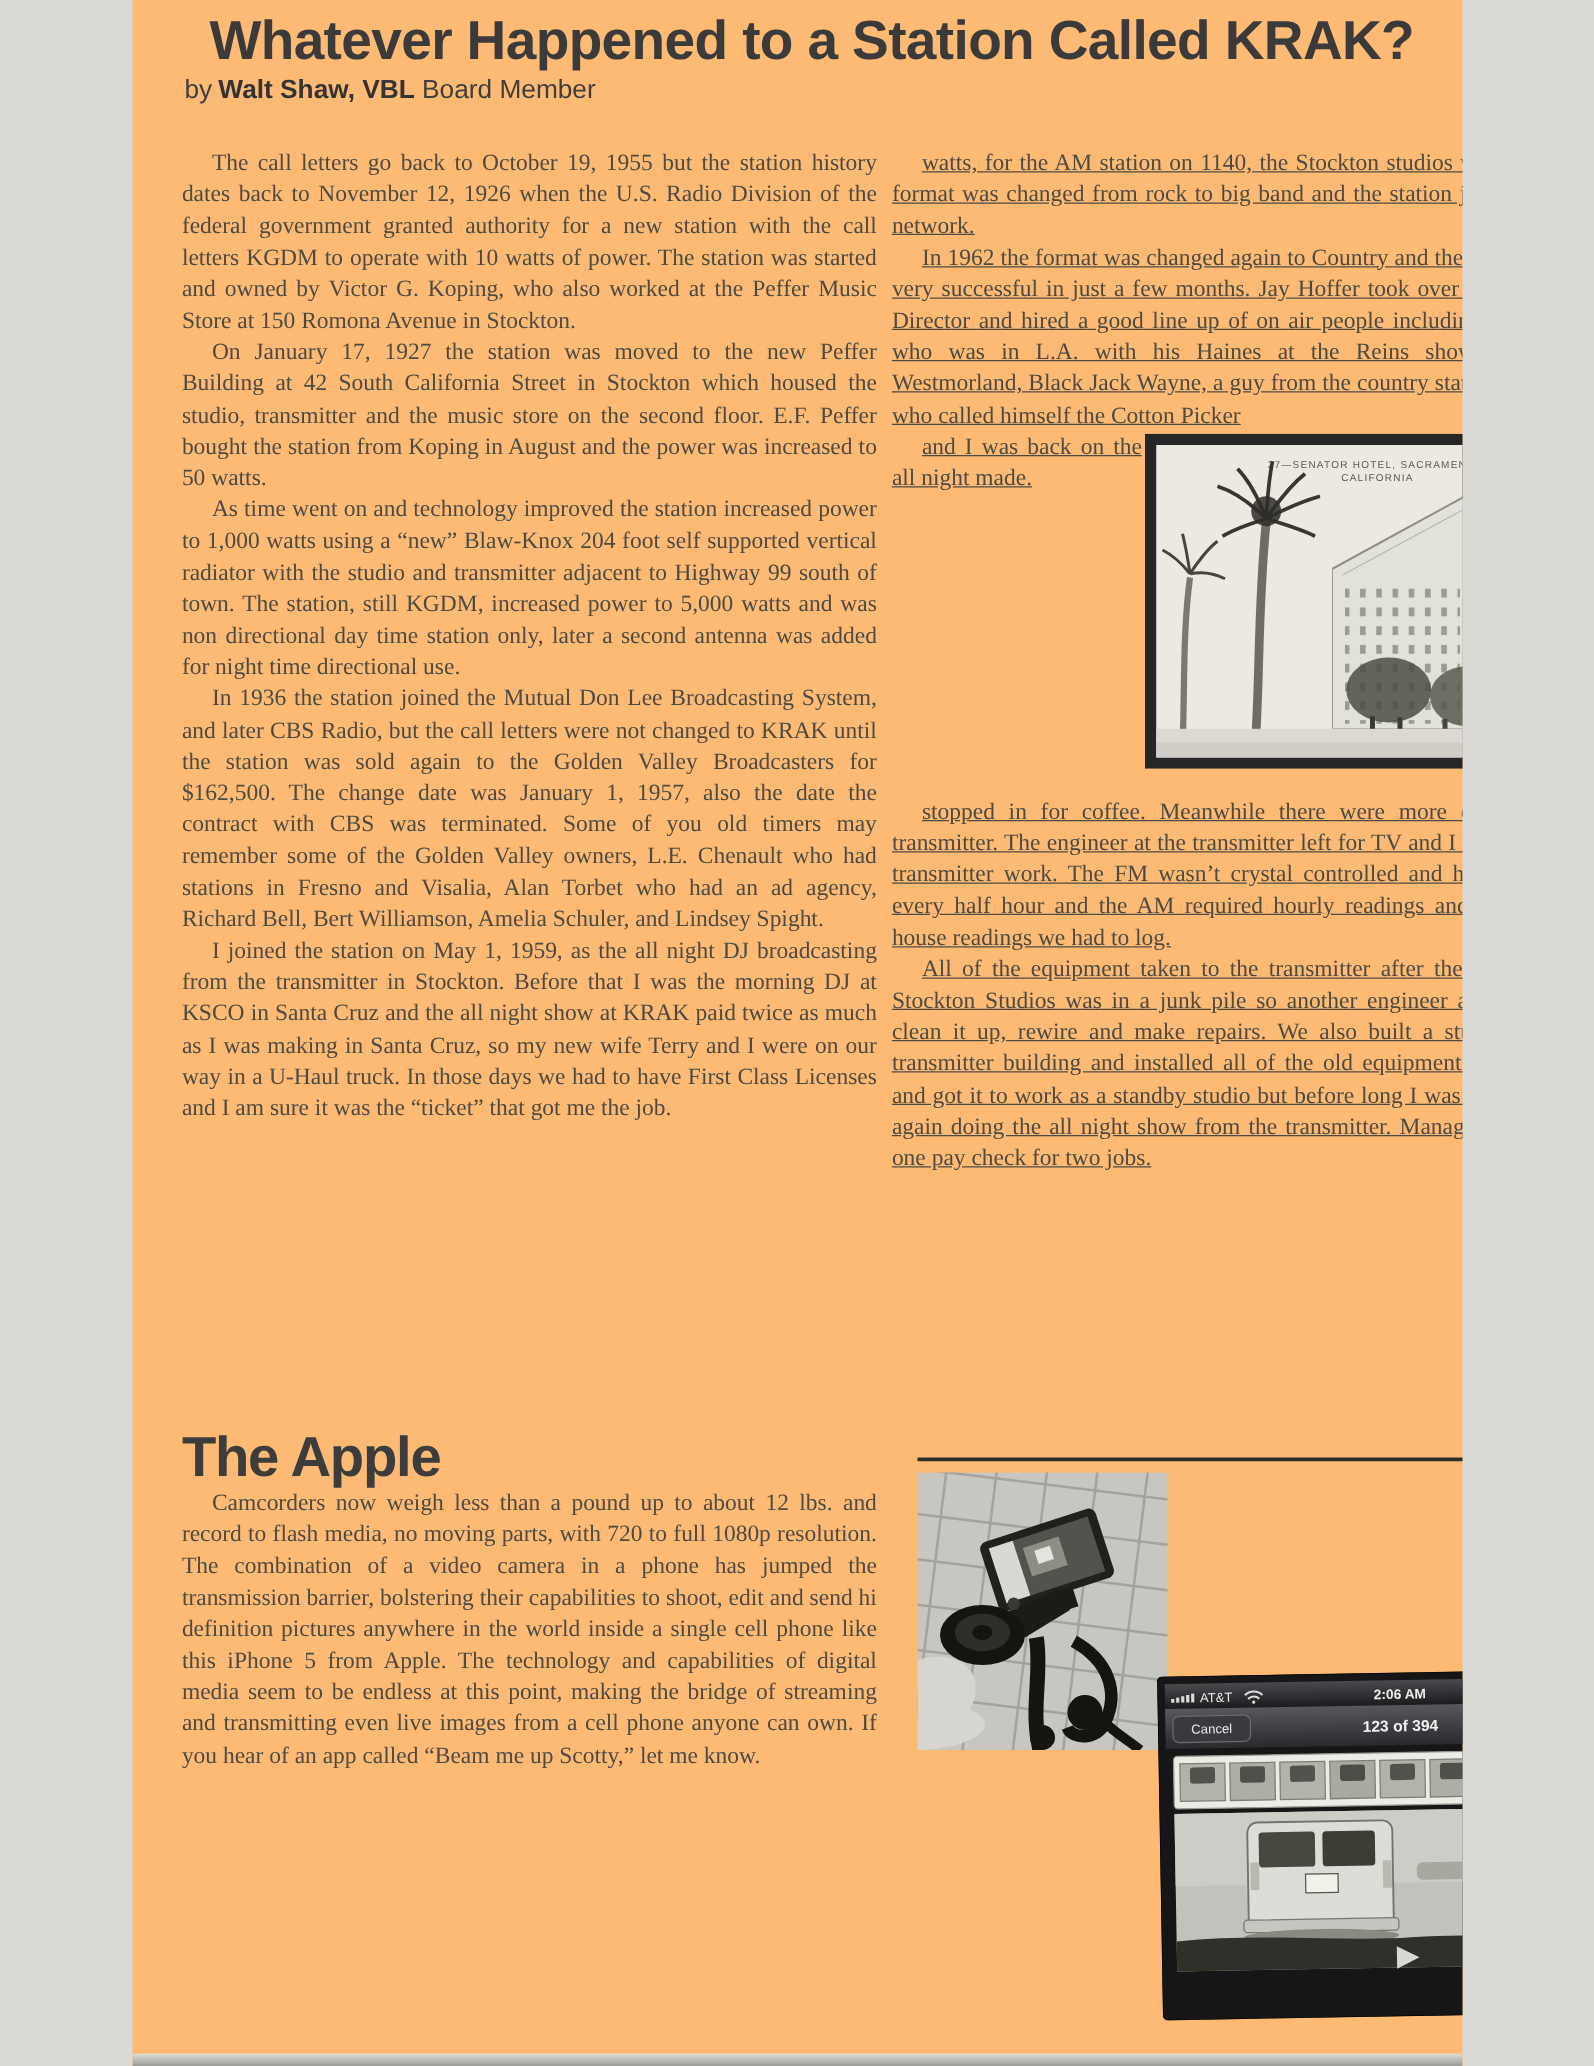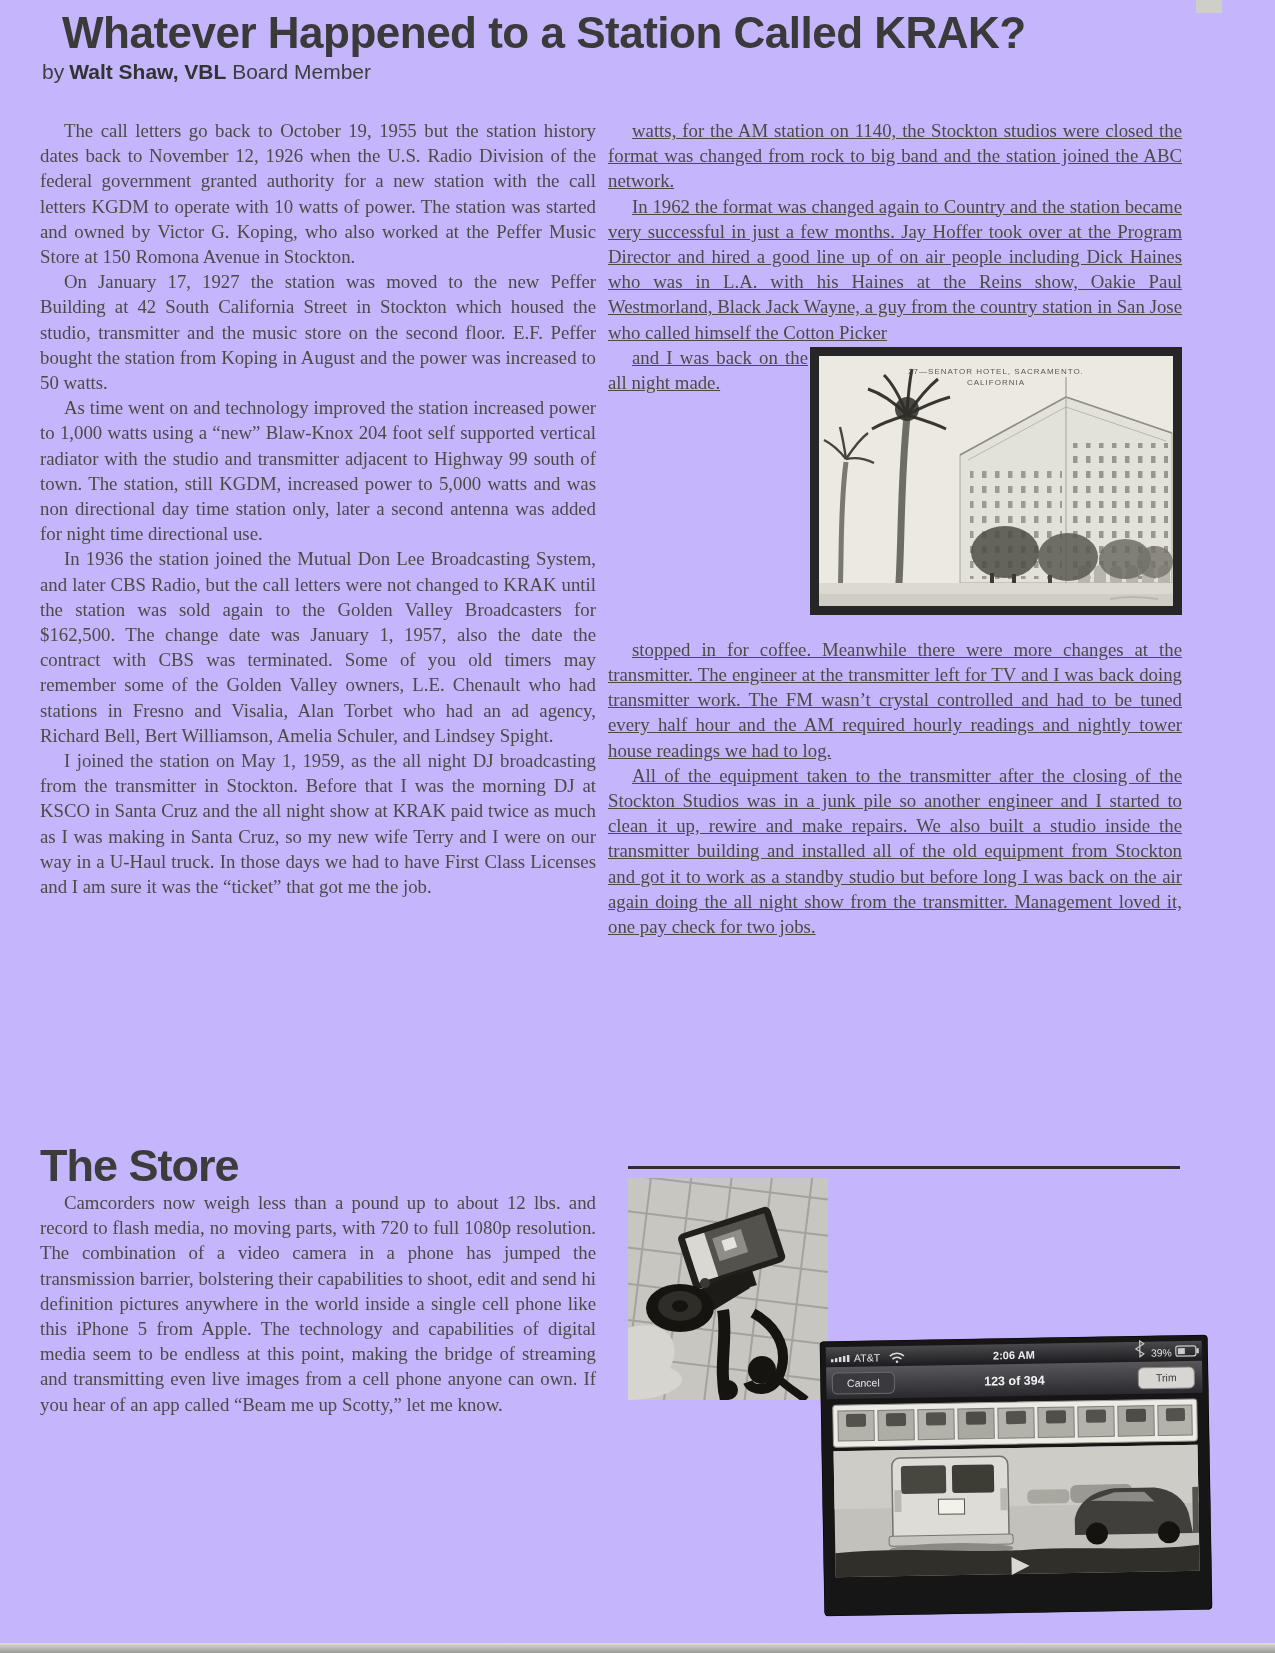--- a/index.html
+++ b/index.html
@@ -1,16 +1,16 @@
 <!DOCTYPE html>
 <html><head>
 <meta charset="utf-8">
 <style>
   html,body{margin:0;padding:0;background:#d9d9d5;}
-  .page{position:relative;width:1275px;height:1653px;background:#c4b5fd;overflow:hidden;
+  .page{position:relative;width:1064px;height:1653px;background:#fdba74;overflow:hidden;
         font-family:"Liberation Serif",serif;color:#4c4b43;margin:0 auto;}
   
   .title{position:absolute;left:62px;top:8px;width:1150px;
          font-family:"Liberation Sans",sans-serif;font-weight:bold;font-size:44px;
          letter-spacing:-0.5px;color:#3a3a3a;}
   .byline{position:absolute;left:42px;top:60px;font-family:"Liberation Sans",sans-serif;
           font-size:21px;color:#3e3e3e;}
   .byline b{font-weight:bold;color:#333;text-align:center;}
   .byline span{margin-right:5px;}
   
@@ -132,21 +132,21 @@
           <path d="M300,252 q20,-4 48,0" stroke="#b9b8af" stroke-width="2" fill="none"></path>
         </svg>
       </div>
     </div>
 
     <p class="body">stopped in for coffee. Meanwhile there were more changes at the transmitter. The engineer at the transmitter left for TV and I was back doing transmitter work. The FM wasn’t crystal controlled and had to be tuned every half hour and the AM required hourly readings and nightly tower house readings we had to log.</p>
     <p class="body">All of the equipment taken to the transmitter after the closing of the Stockton Studios was in a junk pile so another engineer and I started to clean it up, rewire and make repairs. We also built a studio inside the transmitter building and installed all of the old equipment from Stockton and got it to work as a standby studio but before long I was back on the air again doing the all night show from the transmitter. Management loved it, one pay check for two jobs.</p>
   </div>
 
   <div class="camera-sec">
-    <h2 class="camera-title">The Store</h2>
+    <h2 class="camera-title">The Apple</h2>
     <p class="body">Camcorders now weigh less than a pound up to about 12 lbs. and record to flash media, no moving parts, with 720 to full 1080p resolution. The combination of a video camera in a phone has jumped the transmission barrier, bolstering their capabilities to shoot, edit and send hi definition pictures anywhere in the world inside a single cell phone like this iPhone 5 from Apple. The technology and capabilities of digital media seem to be endless at this point, making the bridge of streaming and transmitting even live images from a cell phone anyone can own. If you hear of an app called “Beam me up Scotty,” let me know.</p>
   </div>
 
   <div class="divider"></div>
 
   <div class="camera-photo">
     <svg width="200" height="222" viewBox="0 0 200 222">
       <rect x="0" y="0" width="200" height="222" fill="#c7c6c1"></rect>
       <g transform="rotate(7 100 111)" stroke="#a3a29c" stroke-width="2">
         <line x1="-40" y1="10" x2="240" y2="10"></line>

